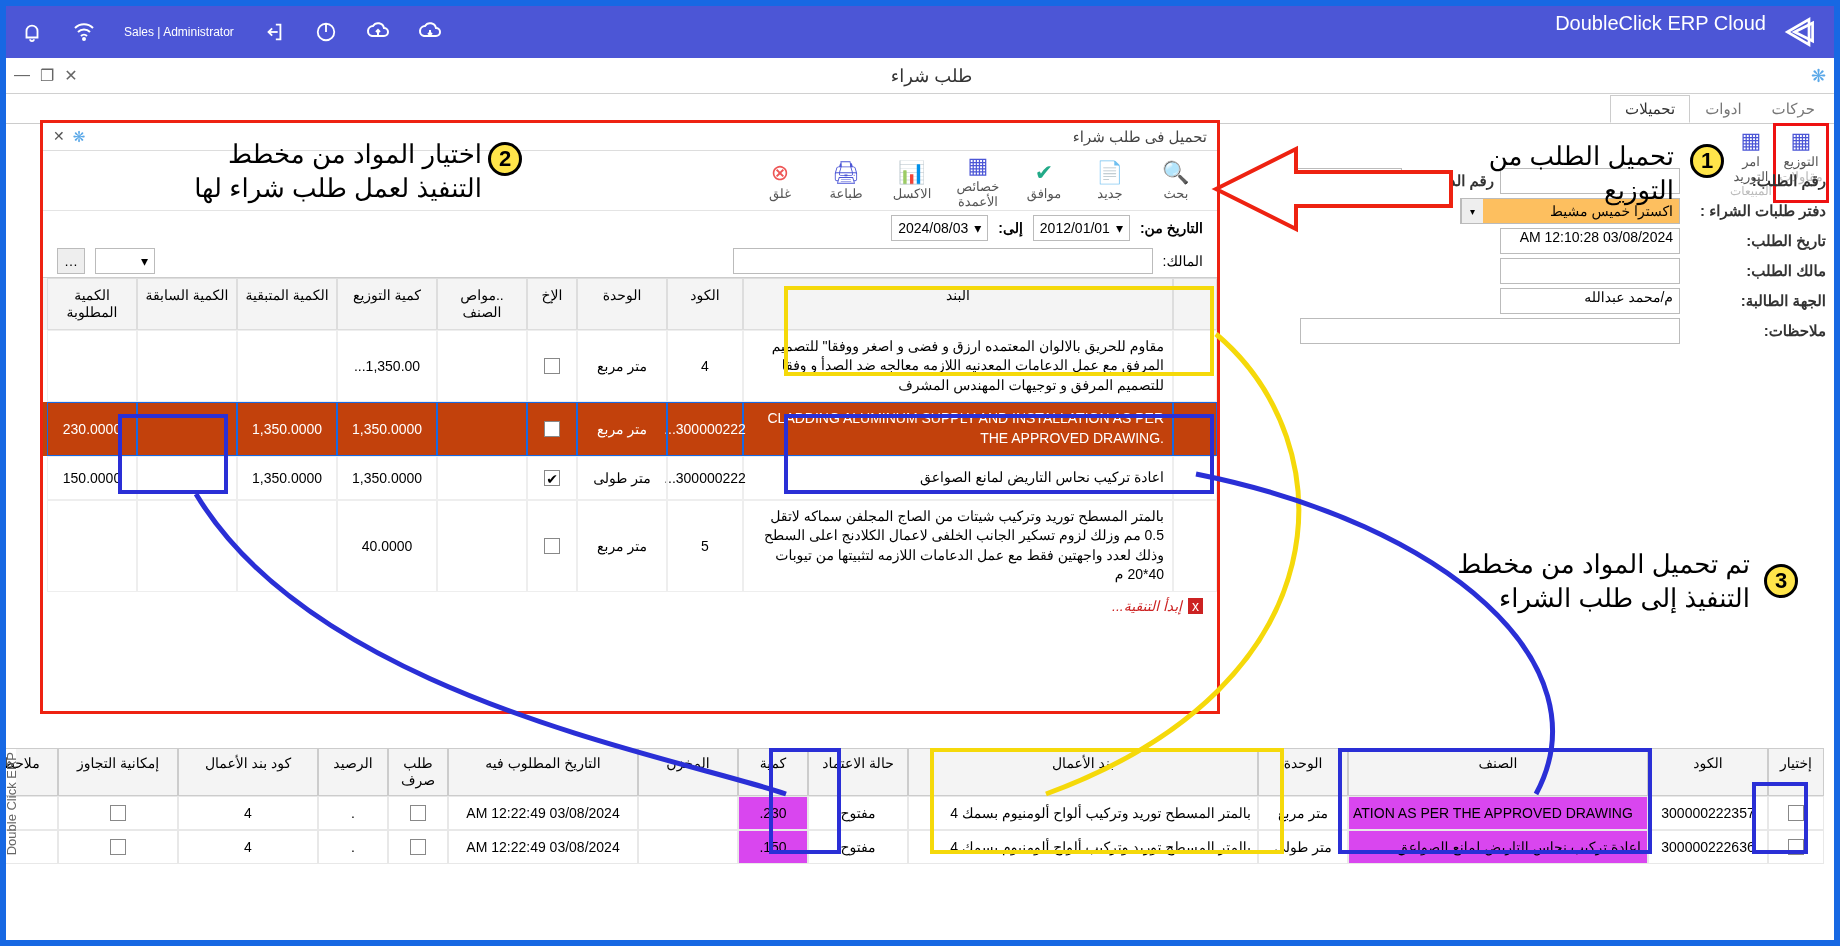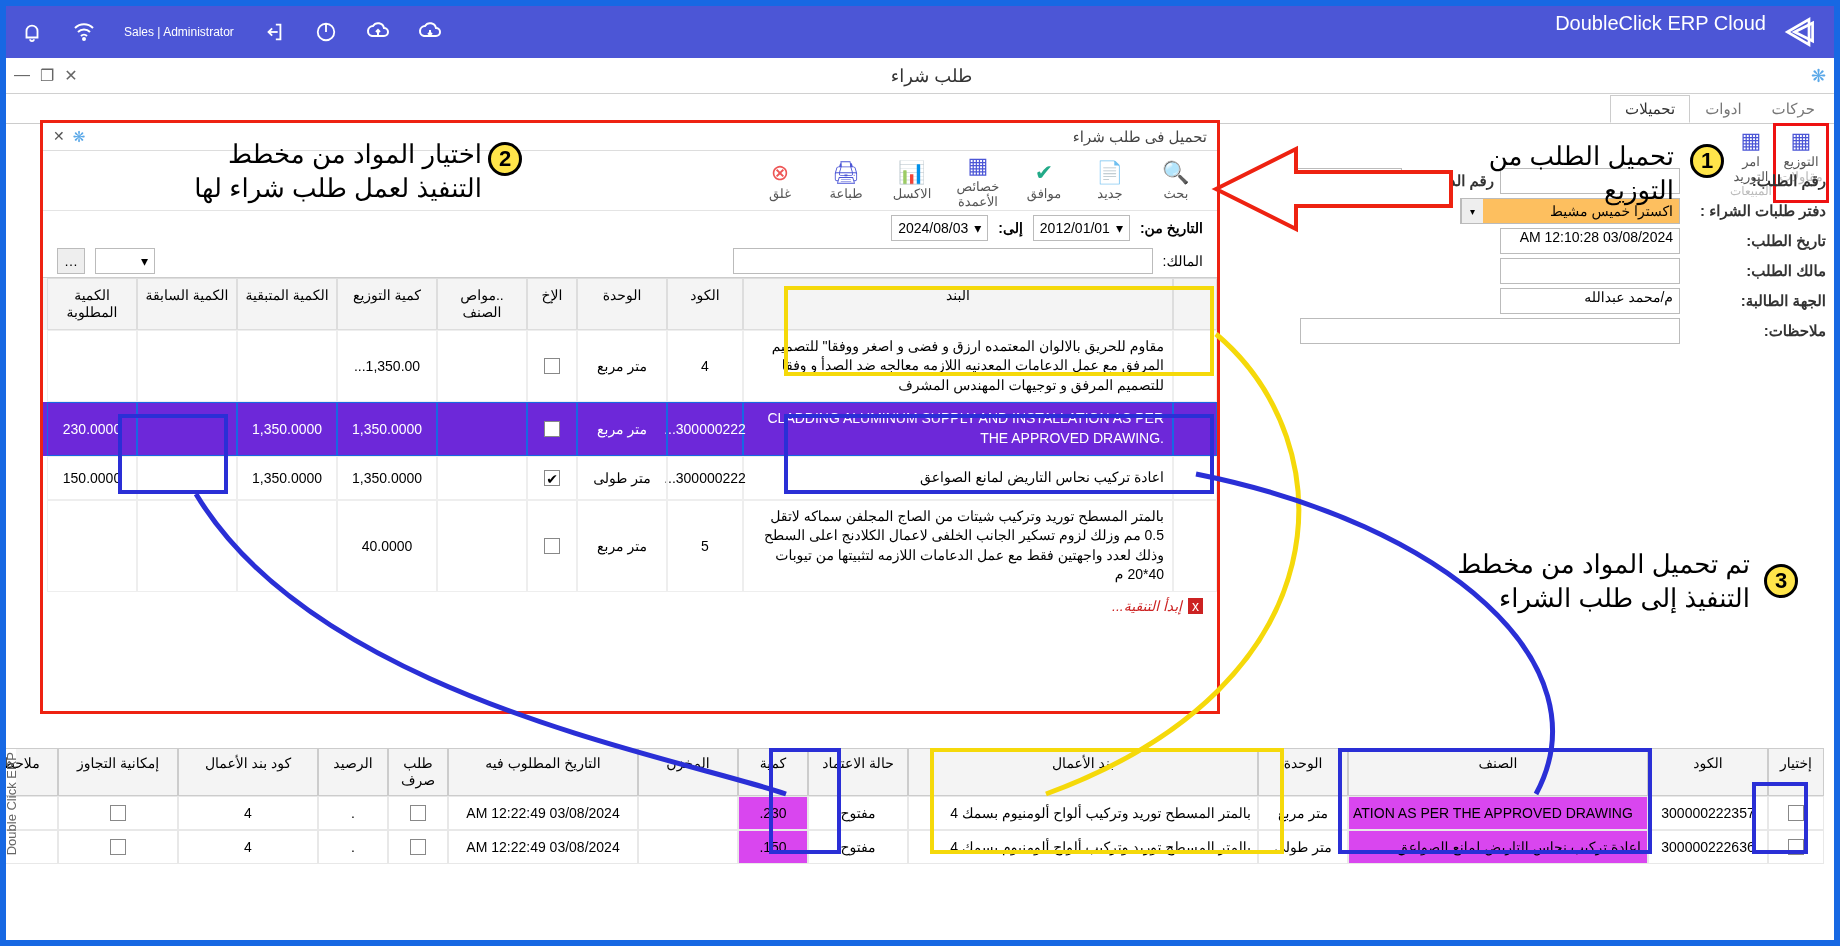--- a/index.html
+++ b/index.html
@@ -61,21 +61,21 @@
 .dlg-owner .dots { width: 28px; height: 26px; border: 1px solid #bbb; display: flex; align-items: center; justify-content: center; font-size: 14px; background: #eee; }
 
 
 .dlg-grid { border-top: 1px solid #ccc; }
 .dlg-head { display: grid; grid-template-columns: 44px 430px 76px 90px 50px 90px 100px 100px 100px 90px; background: #f4f4f4; font-size: 14px; text-align: center; }
 .dlg-head > div { border: 1px solid #ddd; padding: 8px 4px; line-height: 1.2; }
 .dlg-body { font-size: 14px; }
 .dlg-row { display: grid; grid-template-columns: 44px 430px 76px 90px 50px 90px 100px 100px 100px 90px; text-align: center; align-items: center; min-height: 44px; }
 .dlg-row > div { border: 1px solid #eee; padding: 6px 4px; height: 100%; display: flex; align-items: center; justify-content: center; }
 .dlg-row .item-desc { text-align: right; justify-content: flex-start; padding-right: 8px; line-height: 1.4; }
-.dlg-row.sel { background: #6d28d9; color: #fff; }
+.dlg-row.sel { background: #c2410c; color: #fff; }
 .dlg-row.sel > div { border-color: #1768e3; }
 .dlg-filter-reset { color: #c22; font-size: 14px; padding: 6px 14px; font-style: italic; text-align: right; }
 .dlg-filter-reset .xmark { background: #c22; color: #fff; padding: 0 4px; font-style: normal; margin-left: 6px; }
 
 
 .callout-num { width: 34px; height: 34px; border-radius: 50%; background: #ffe54a; border: 3px solid #000; display: flex; align-items: center; justify-content: center; font-weight: 900; font-size: 22px; position: absolute; z-index: 50; }
 .callout-text { position: absolute; font-size: 26px; color: #000; font-weight: 400; z-index: 49; text-align: right; line-height: 1.3; }
 
 
 .big-arrow { position: absolute; z-index: 48; }

